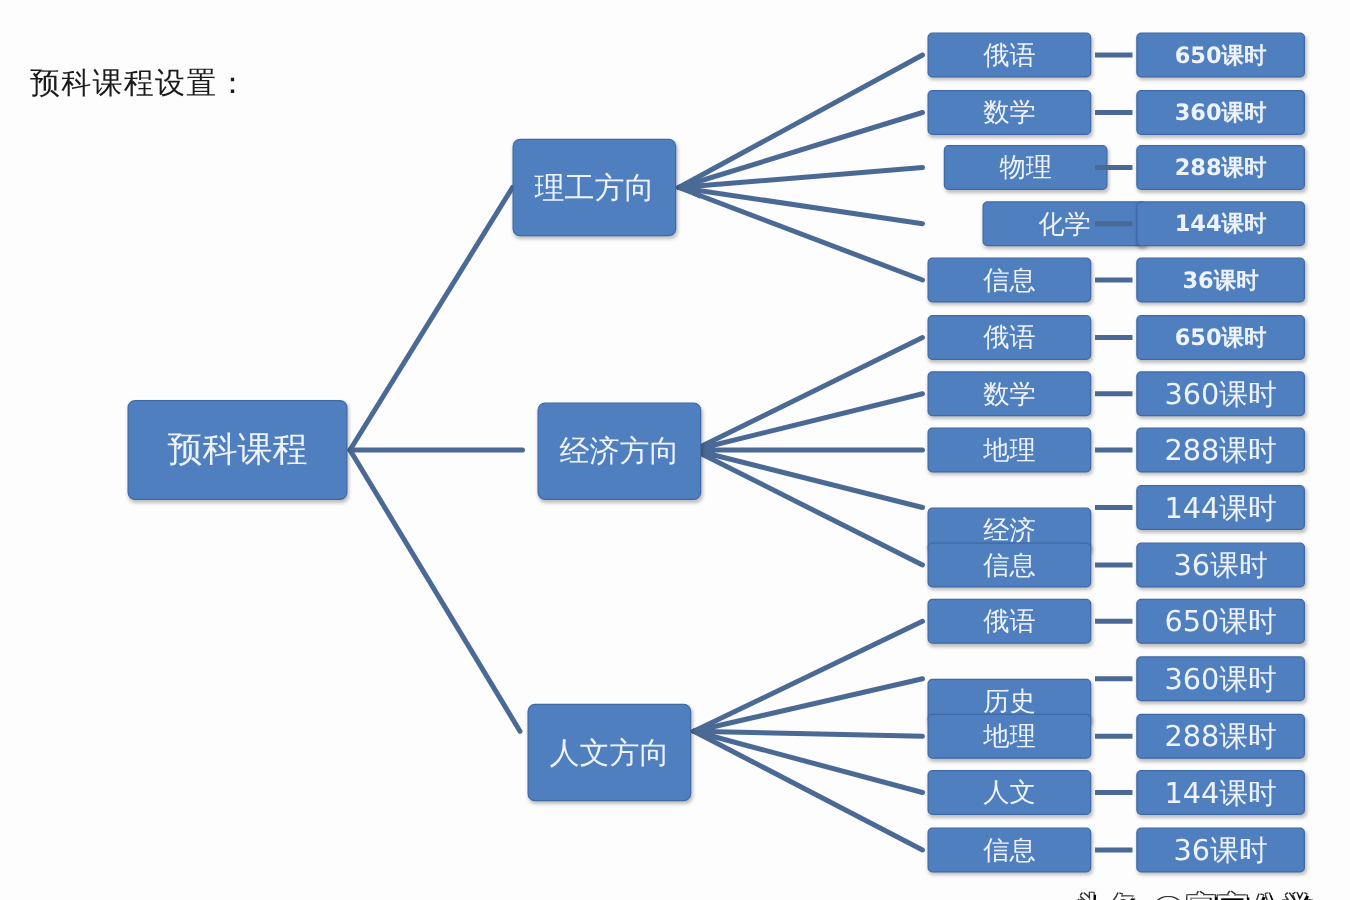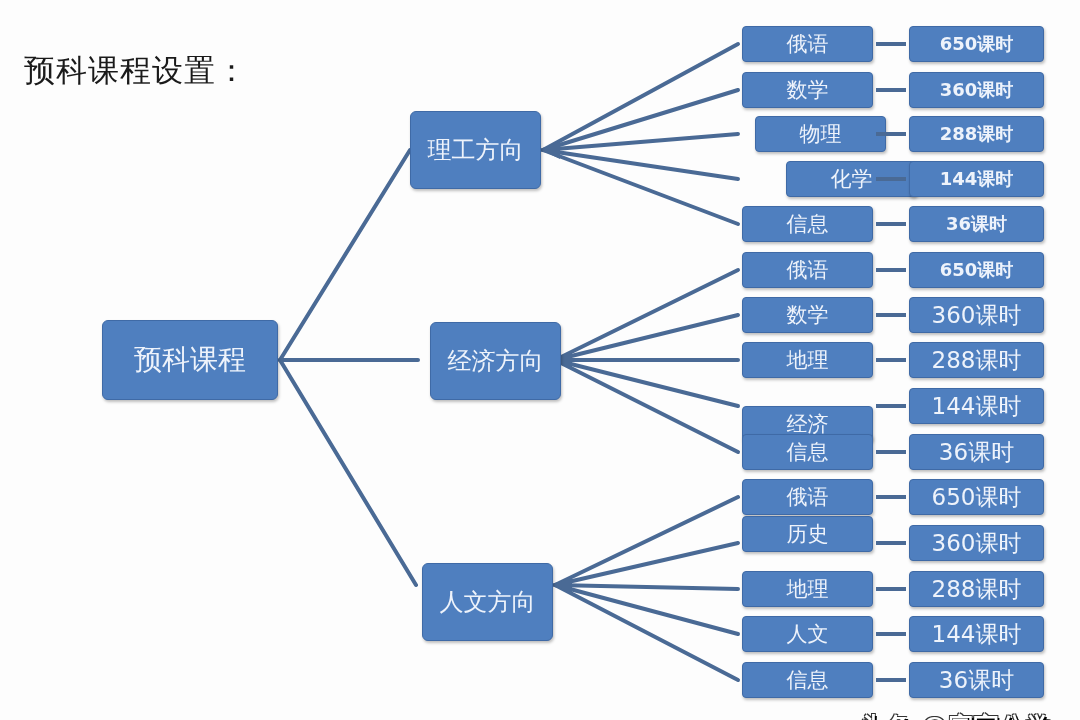--- a/index.html
+++ b/index.html
@@ -4,21 +4,21 @@
 <style>
   html, body { margin: 0; padding: 0; }
   body {
     width: 1080px; height: 720px; overflow: hidden;
     background: #fdfdfd;
     position: relative;
     font-family: "DejaVu Sans", "Liberation Sans", sans-serif;
   }
   .title {
     position: absolute; left: 24px; top: 50px;
-    font-size: 31px; color: #1a1a1a; letter-spacing: 1px;
+    font-size: 24px; color: #1a1a1a; letter-spacing: 1px;
     font-family: "DejaVu Serif", "Liberation Serif", serif;
   }
   svg.lines { position: absolute; left: 0; top: 0; }
   .box {
     position: absolute;
     background: #4f7fbf;
     border: 1px solid #3f6aa6;
     border-radius: 4px;
     box-shadow: 1px 2px 3px rgba(0,0,0,0.25);
     color: #eef3fb;
@@ -132,21 +132,21 @@
 <div class="box hours big" style="top:388px;">144课时</div>
 
 <div class="box subj" style="top:434px;">信息</div>
 <div class="dash" style="top:450px;"></div>
 <div class="box hours big" style="top:434px;">36课时</div>
 
 <div class="box subj" style="top:479px;">俄语</div>
 <div class="dash" style="top:495px;"></div>
 <div class="box hours big" style="top:479px;">650课时</div>
 
-<div class="box subj" style="top:516px;text-align:right;">历史</div>
+<div class="box subj" style="top:543px;text-align:right;">历史</div>
 <div class="dash" style="top:541px;"></div>
 <div class="box hours big" style="top:525px;">360课时</div>
 
 <div class="box subj" style="top:571px;">地理</div>
 <div class="dash" style="top:587px;"></div>
 <div class="box hours big" style="top:571px;">288课时</div>
 
 <div class="box subj" style="top:616px;">人文</div>
 <div class="dash" style="top:632px;"></div>
 <div class="box hours big" style="top:616px;">144课时</div>

